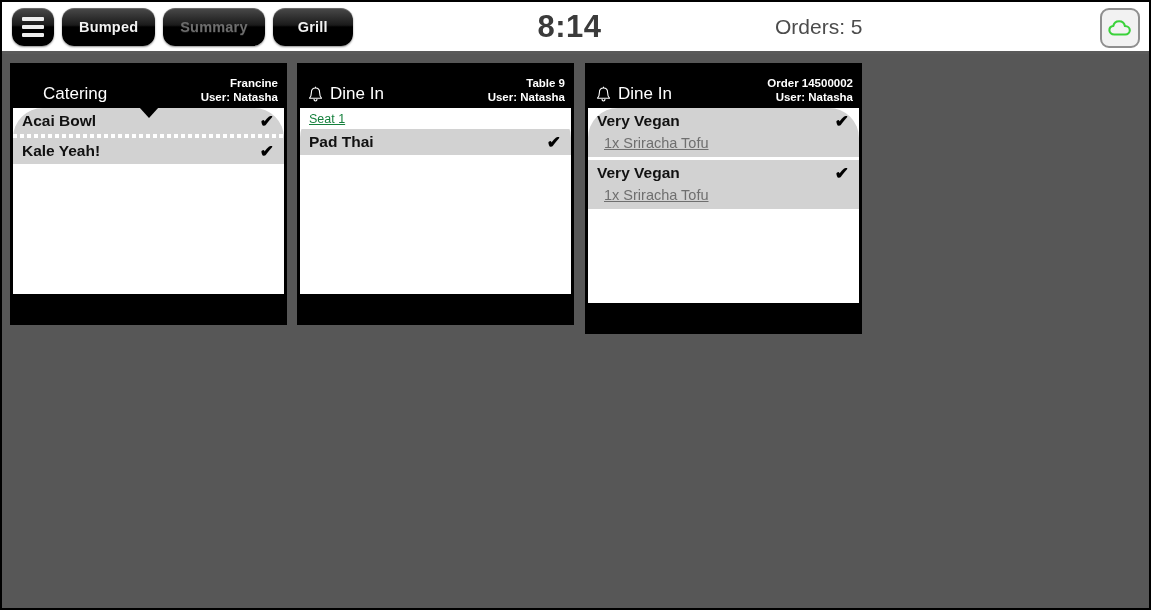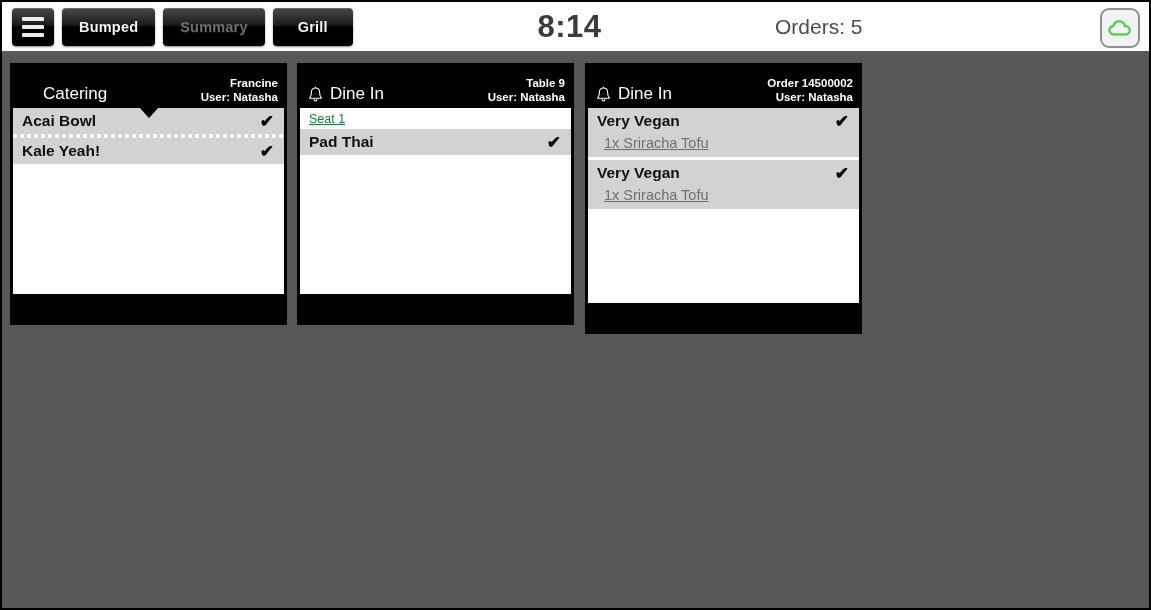--- a/index.html
+++ b/index.html
@@ -41,21 +41,21 @@
   .tb-left {
     display: flex;
     align-items: center;
     gap: 8px;
     padding-left: 10px;
     flex: 0 0 auto;
   }
 
   .btn {
     height: 38px;
-    border-radius: 4px;
+    border-radius: 12px;
     background: linear-gradient(180deg, #4a4a4a 0%, #1a1a1a 45%, #000000 50%, #000000 100%);
     box-shadow: 0 1px 2px rgba(0,0,0,0.45), inset 0 1px 0 rgba(255,255,255,0.18);
     color: #f2f2f2;
     font-size: 14.5px;
     font-weight: bold;
     display: flex;
     align-items: center;
     justify-content: center;
     cursor: pointer;
     user-select: none;
@@ -171,20 +171,21 @@
     height: 0;
     border-left: 10px solid transparent;
     border-right: 10px solid transparent;
     border-top: 11px solid #000000;
   }
 
   .card-body {
     flex: 1 1 auto;
     background: #ffffff;
     overflow: hidden;
+    border-radius: 30px;
   }
 
   .seat-row {
     background: #ffffff;
     color: #15803d;
     font-size: 12.5px;
     padding: 4px 9px 3px 9px;
     text-decoration: underline;
   }
 

